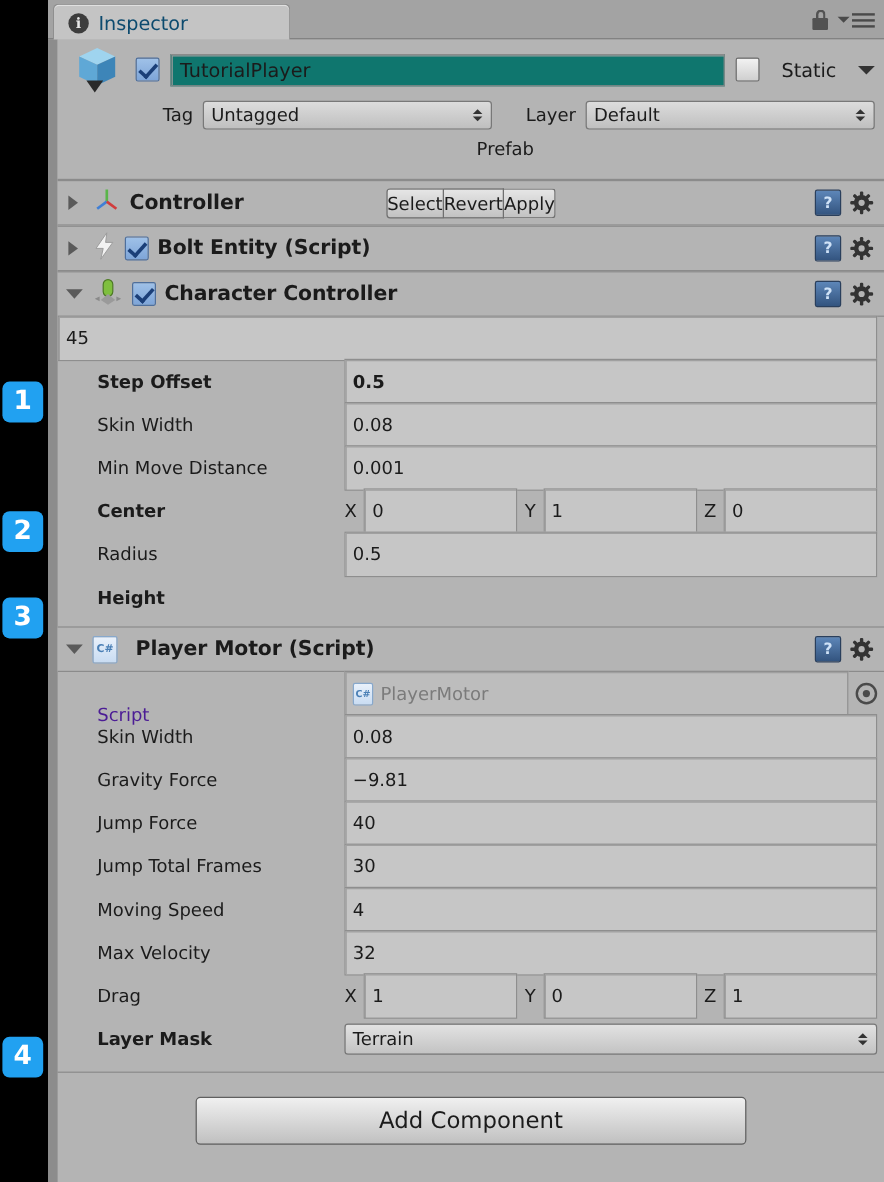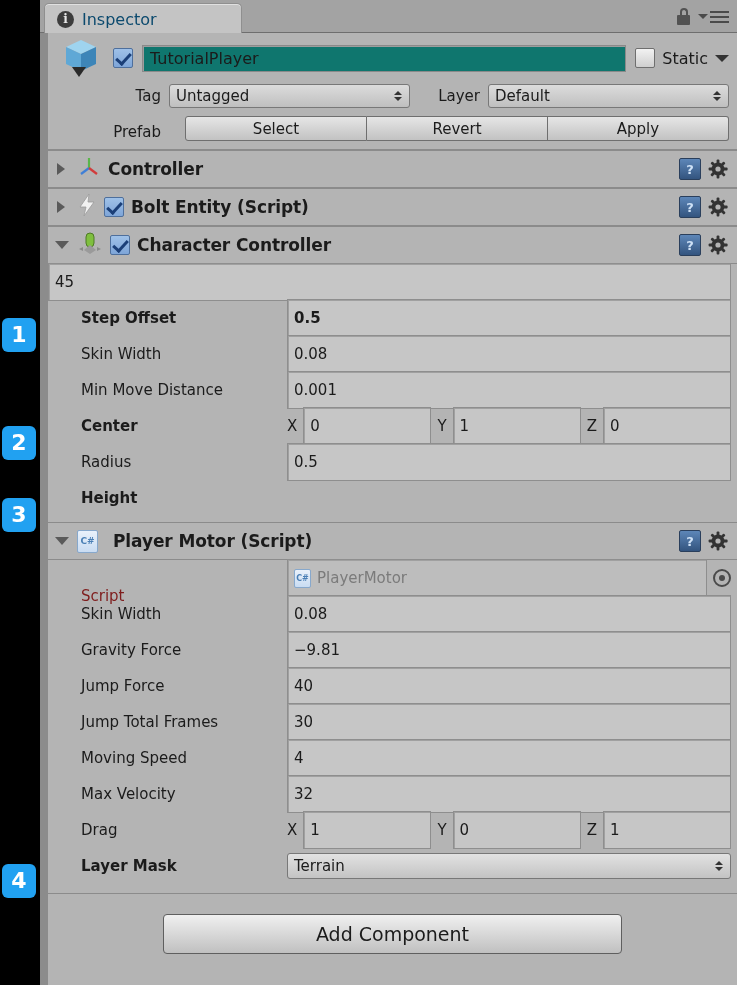--- a/index.html
+++ b/index.html
@@ -89,21 +89,21 @@
     width:6px;height:12px; border:solid #1b3f78; border-width:0 3px 3px 0;
     transform:rotate(42deg);
   }
   .cb.blue{ background:linear-gradient(#9fc1e8,#7ea5d8); border-color:#4e6f9c;}
   .namefield{
     flex:1; height:27px;
     background:#0f766e; border:1px solid #8a8a8a;
     box-shadow:inset 1px 1px 0 #9d9d9d;
     display:flex; align-items:center; padding:0 7px; font-size:16px;
   }
-  .static-wrap{ display:flex; align-items:center; gap:7px; flex:none; }
+  .static-wrap{ display:flex; align-items:center; gap:18px; flex:none; }
   .static-lbl{ font-size:16px; }
   .caret-dn{
     width:0;height:0;border-left:7px solid transparent;border-right:7px solid transparent;
     border-top:7px solid #333;
   }
   .row2{ display:flex; align-items:center; gap:8px; margin-top:6px; height:26px;}
   .lbl-r{ text-align:right; font-size:15px; flex:none;}
   .dropdown{
     height:24px; background:linear-gradient(#dcdcdc,#bfbfbf);
     border:1px solid #787878; border-radius:3px;
@@ -112,21 +112,21 @@
   }
   .dd-arrows{
     position:absolute; right:7px; top:50%; transform:translateY(-50%);
     display:flex;flex-direction:column;gap:2px;
   }
   .dd-arrows i{
     width:0;height:0;border-left:4px solid transparent;border-right:4px solid transparent; display:block;
   }
   .dd-arrows i.up{ border-bottom:4px solid #333; }
   .dd-arrows i.dn{ border-top:4px solid #333; }
-  .row3{ display:flex; align-items:flex-end; gap:24px; margin-top:6px; height:26px;}
+  .row3{ display:flex; align-items:center; gap:24px; margin-top:6px; height:26px;flex-direction:column;}
   .btn{
     flex:1; height:25px;
     background:linear-gradient(#e6e6e6,#c2c2c2);
     border:1px solid #6f6f6f; border-radius:3px;
     display:flex;align-items:center;justify-content:center;
     font-size:15px;
   }
   .btn-group{ display:flex; flex:1; }
   .btn-group .btn{ border-radius:0; border-left-width:0;}
   .btn-group .btn:first-child{ border-radius:3px 0 0 3px; border-left-width:1px;}
@@ -163,21 +163,21 @@
 
   
   .prow{
     display:flex; align-items:center; height:36px; padding:0 6px 0 0;
     gap:0;
   }
   .plabel{
     width:239px; flex:none; padding-left:33px; font-size:15px;
   }
   .plabel.bold{ font-weight:bold; }
-  .plabel.dim{ color:#7f1d1d;margin-top:36px; }
+  .plabel.dim{ color:#4c1d95;margin-top:36px; }
   .field{
     flex:1; height:38px;
     background:#c6c6c6; border:1px solid #8e8e8e;
     box-shadow:inset 1px 1px 0 #a0a0a0;
     display:flex; align-items:center; padding:0 6px; font-size:15px;
   }
   .field.bold{ font-weight:bold; }
   .field.disabled{ color:#7b7b7b; background:#bdbdbd; gap:6px;}
   .vec{ display:flex; flex:1; align-items:center; gap:6px; }
   .vec .ax{ font-size:15px; flex:none; }

